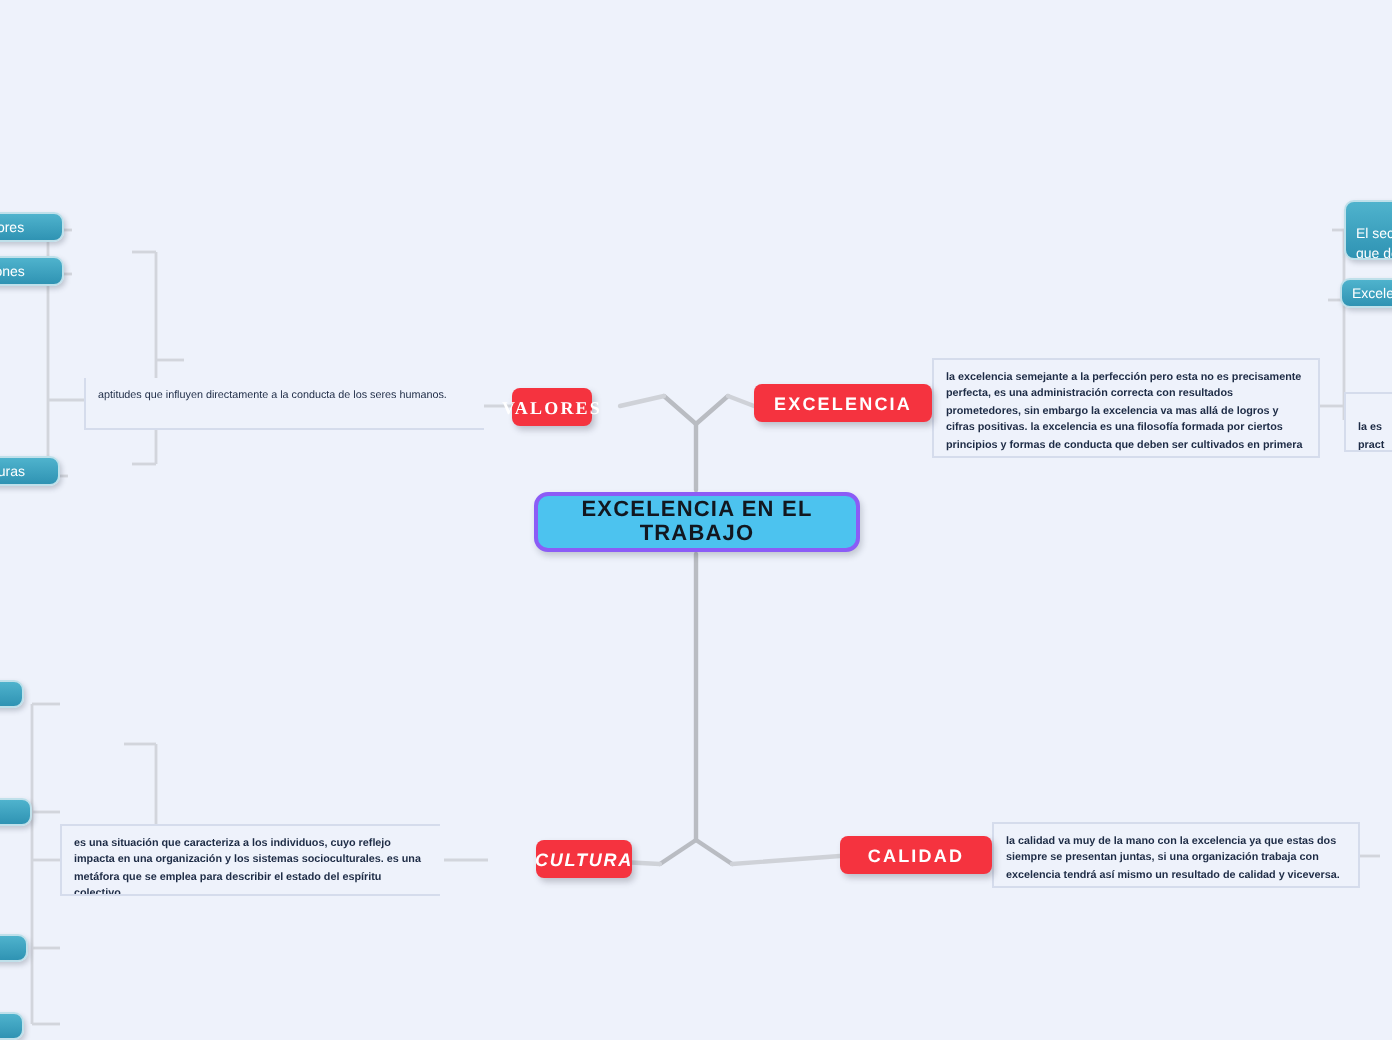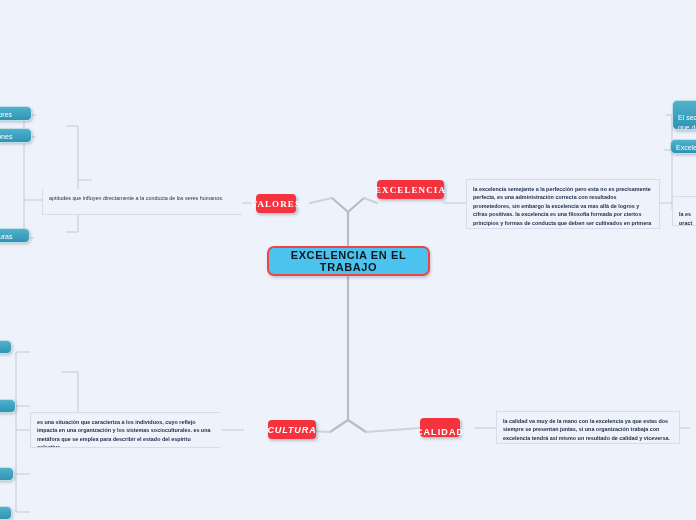--- a/index.html
+++ b/index.html
@@ -23,21 +23,21 @@
     width: 696px;
     height: 520px;
     pointer-events: none;
   }
 
   
   .center-node {
     position: absolute;
     box-sizing: border-box;
     background: #4cc3ef;
-    border: 2px solid #ef4444;
+    border: 2px solid #8b5cf6;
     border-radius: 7px;
     color: #12171f;
     font-weight: bold;
     font-size: 11px;
     letter-spacing: 0.6px;
     display: flex;
     align-items: center;
     justify-content: center;
     text-align: center;
     box-shadow: 1px 2px 3px rgba(40,50,70,0.22);
@@ -206,29 +206,29 @@
   <div class="note-block bold" style="left:672px; top:196px; width:30px; height:30px; white-space:pre-line; border-right:none;">
     <span>la es
 pract
 que</span>
   </div>
 
   <div class="topic-node" style="left:256px; top:194px; width:40px; height:19px;font-family:Liberation Serif, serif;">
     <span>VALORES</span>
   </div>
 
-  <div class="topic-node" style="left:377px; top:180px; width:67px; height:19px;font-family:Liberation Serif, serif;">
+  <div class="topic-node" style="left:377px; top:192px; width:89px; height:19px;">
     <span>EXCELENCIA</span>
   </div>
 
   <div class="topic-node italic" style="left:244px; top:420px; width:48px; height:19px;">
     <span>CULTURA</span>
   </div>
 
-  <div class="topic-node" style="left:420px; top:418px; width:40px; height:19px;align-items:flex-end;">
+  <div class="topic-node" style="left:420px; top:418px; width:76px; height:19px;">
     <span>CALIDAD</span>
   </div>
 
   <div class="center-node" style="left:267px; top:246px; width:163px; height:30px;">
     <span>EXCELENCIA EN EL TRABAJO</span>
   </div>
 
 </div>
 
 </body></html>

